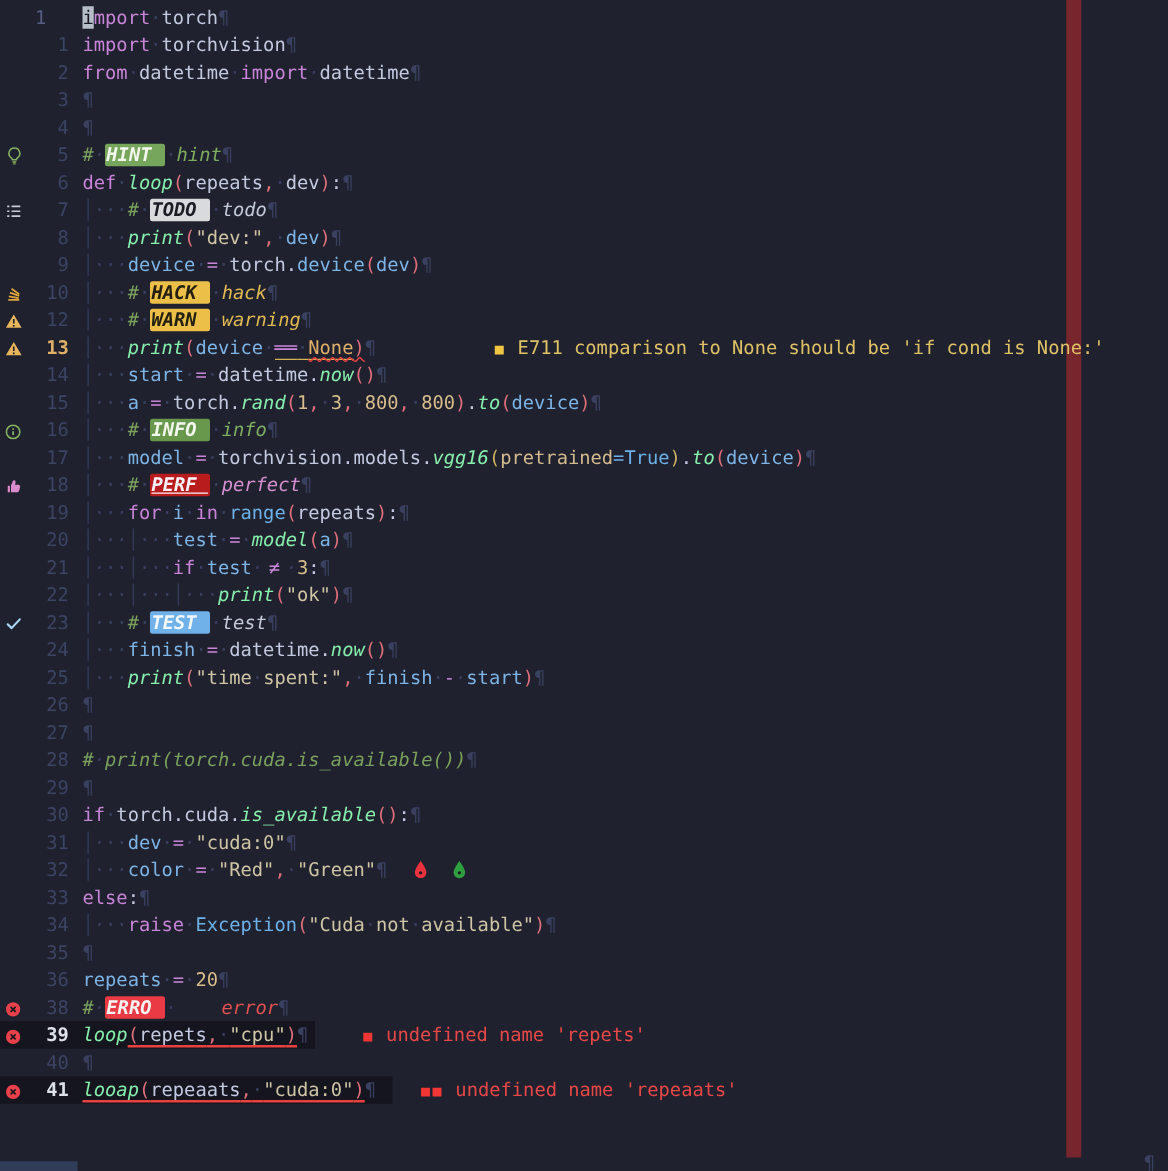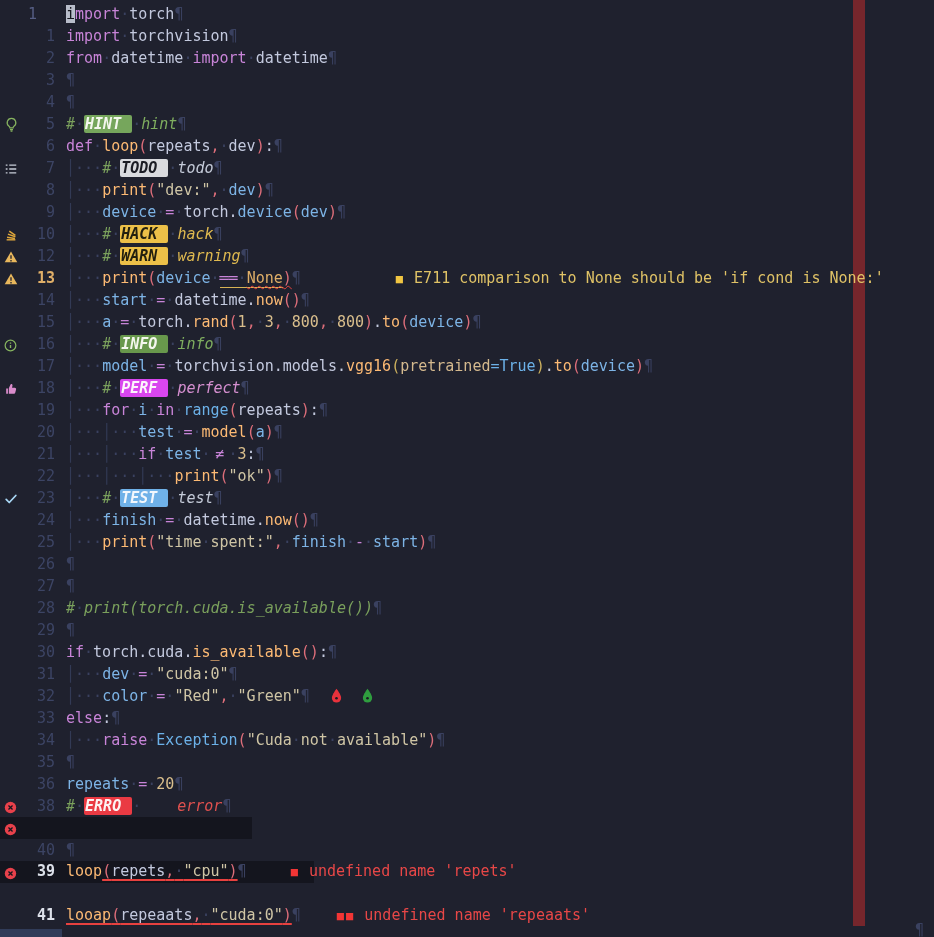--- a/index.html
+++ b/index.html
@@ -11,21 +11,21 @@
   .row{height:22px;line-height:22px;white-space:pre;position:relative;}
   .band{position:absolute;left:0;top:0;bottom:0;background:#14151e;z-index:0;}
   .sign{position:absolute;left:4px;top:3px;width:16px;height:16px;z-index:2;}
   .num{display:inline-block;width:27px;margin-left:28px;text-align:right;color:#3c4464;position:relative;z-index:1;}
   .num.left{text-align:left;color:#565e84;}
   .num.warn{color:#e0af68;font-weight:bold;}
   .num.err{color:#dde1ea;font-weight:bold;}
   .code{padding-left:11px;position:relative;z-index:1;}
   .kw,.op{color:#c884d8;}
   .fg{color:#c3c9de;}
-  .fn{color:#fdba74;}
+  .fn{color:#86efac;font-style:italic;}
   .var{color:#7db4e6;}
   .cls{color:#6cb1e8;}
   .str{color:#cfc5a5;}
   .num-lit,.numt{color:#d9be8c;}
   .prm{color:#d4b98e;}
   .cmt{color:#7aa05c;font-style:italic;}
   .dim{color:#3a4160;}
   .red{color:#dd6e7a;}
   .yel{color:#ccb05e;}
   .none{color:#e0af68;}
@@ -33,32 +33,32 @@
   .cur{background:#b8bdca;color:#16181f;}
   .lig2{display:inline-block;width:18px;text-align:center;}
   .uw{border-bottom:1px solid #d7b354;}
   .uwavy{text-decoration:underline wavy #e8413f 1px;text-underline-offset:2px;}
   .ue{text-decoration:underline #e8413f;text-decoration-thickness:1.5px;text-underline-offset:3px;}
   .lb{font-weight:bold;font-style:italic;padding:0 2px 0 1px;border-radius:2px;}
   .lb-hint{background:#76a65c;color:#f4f7ee;}
   .lb-todo{background:#d9dade;color:#1b1c24;}
   .lb-hack,.lb-warn{background:#ecc048;color:#23200f;}
   .lb-info{background:#68984c;color:#f4f7ee;}
-  .lb-perf{background:#d946ef;color:#fdf4fc;}
+  .lb-perf{background:#b91c1c;color:#fdf4fc;text-decoration:underline;}
   .lb-test{background:#6fb1e8;color:#f2f7fd;}
   .lb-erro{background:#ea3a43;color:#fdf2f2;}
   .tx-hint,.tx-info{color:#7fae5f;font-style:italic;}
   .tx-todo,.tx-test{color:#c4cad8;font-style:italic;}
   .tx-hack,.tx-warn{color:#e0ba50;font-style:italic;}
   .tx-perf{color:#d58fd0;font-style:italic;}
   .tx-erro{color:#e0514f;font-style:italic;margin-left:36px;}
   .virt{display:inline-block;}
   .virt .vsq{font-size:12px;letter-spacing:2px;}
   .virt.warn{color:#dfc266;}  .virt.warn .vsq{color:#f0c542;}
-  .virt.err{color:#e84747;margin-top:43px;}   .virt.err .vsq{color:#f23535;}
+  .virt.err{color:#e84747;}   .virt.err .vsq{color:#f23535;}
   .swatch{display:inline-block;vertical-align:-2px;}
   .statusline-stub{position:absolute;left:0;top:929px;width:62px;height:8px;background:#313c59;z-index:3;}
   .stray-pilcrow{position:absolute;left:915px;top:921px;color:#3a4160;z-index:3;}
 </style>
 </head>
 <body>
 
 <div id="editor">
   <div class="ccol"></div>
   <div class="rows">

